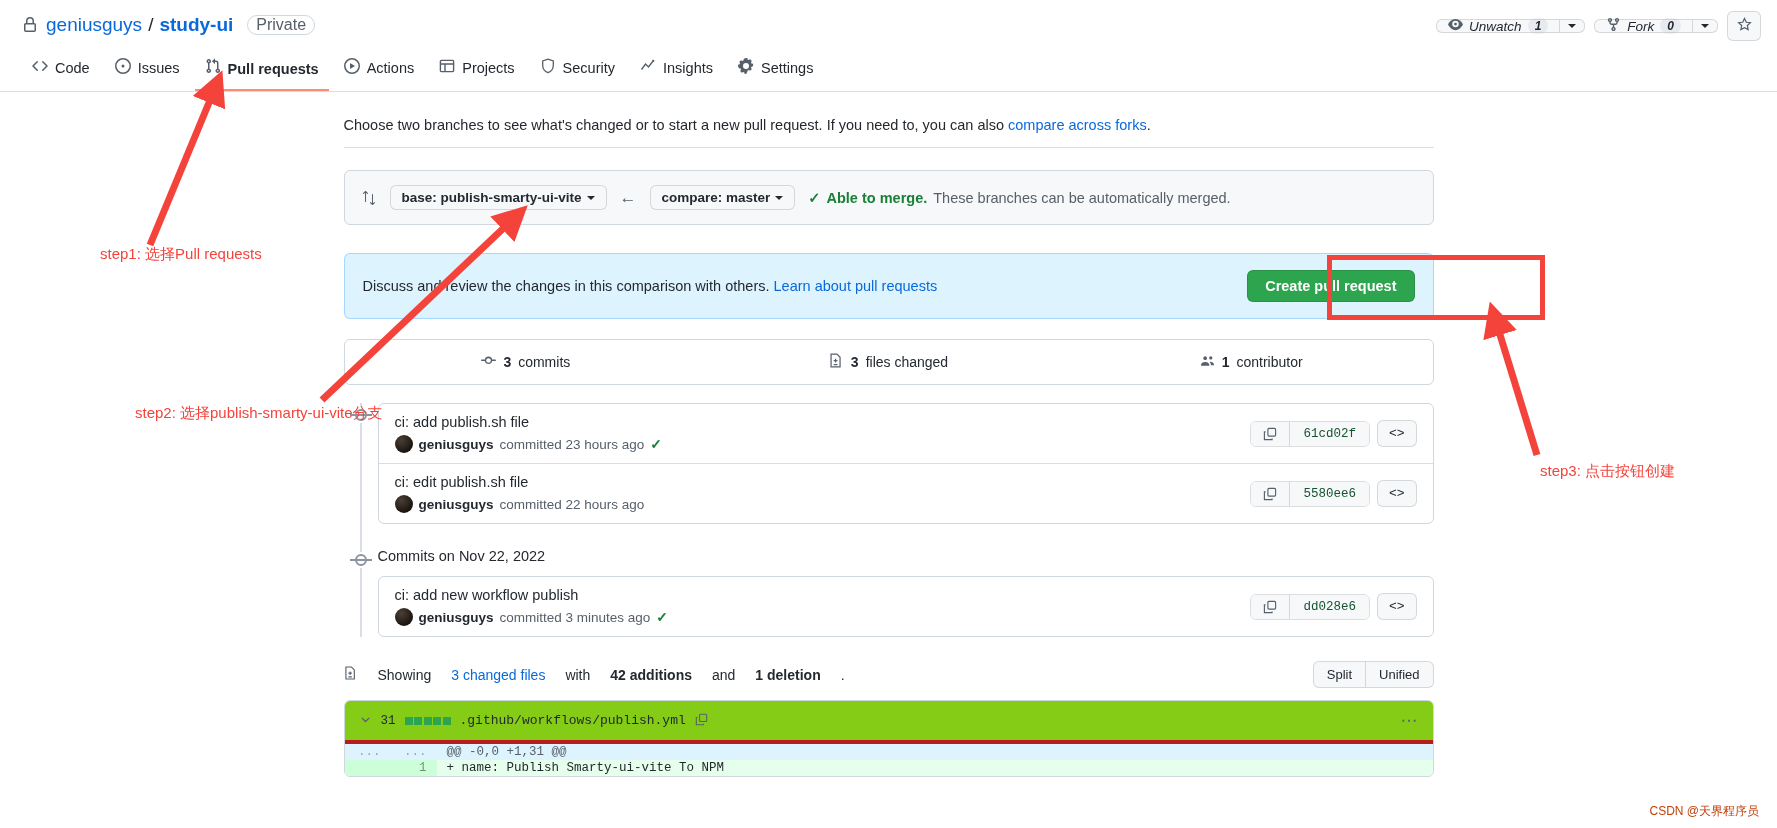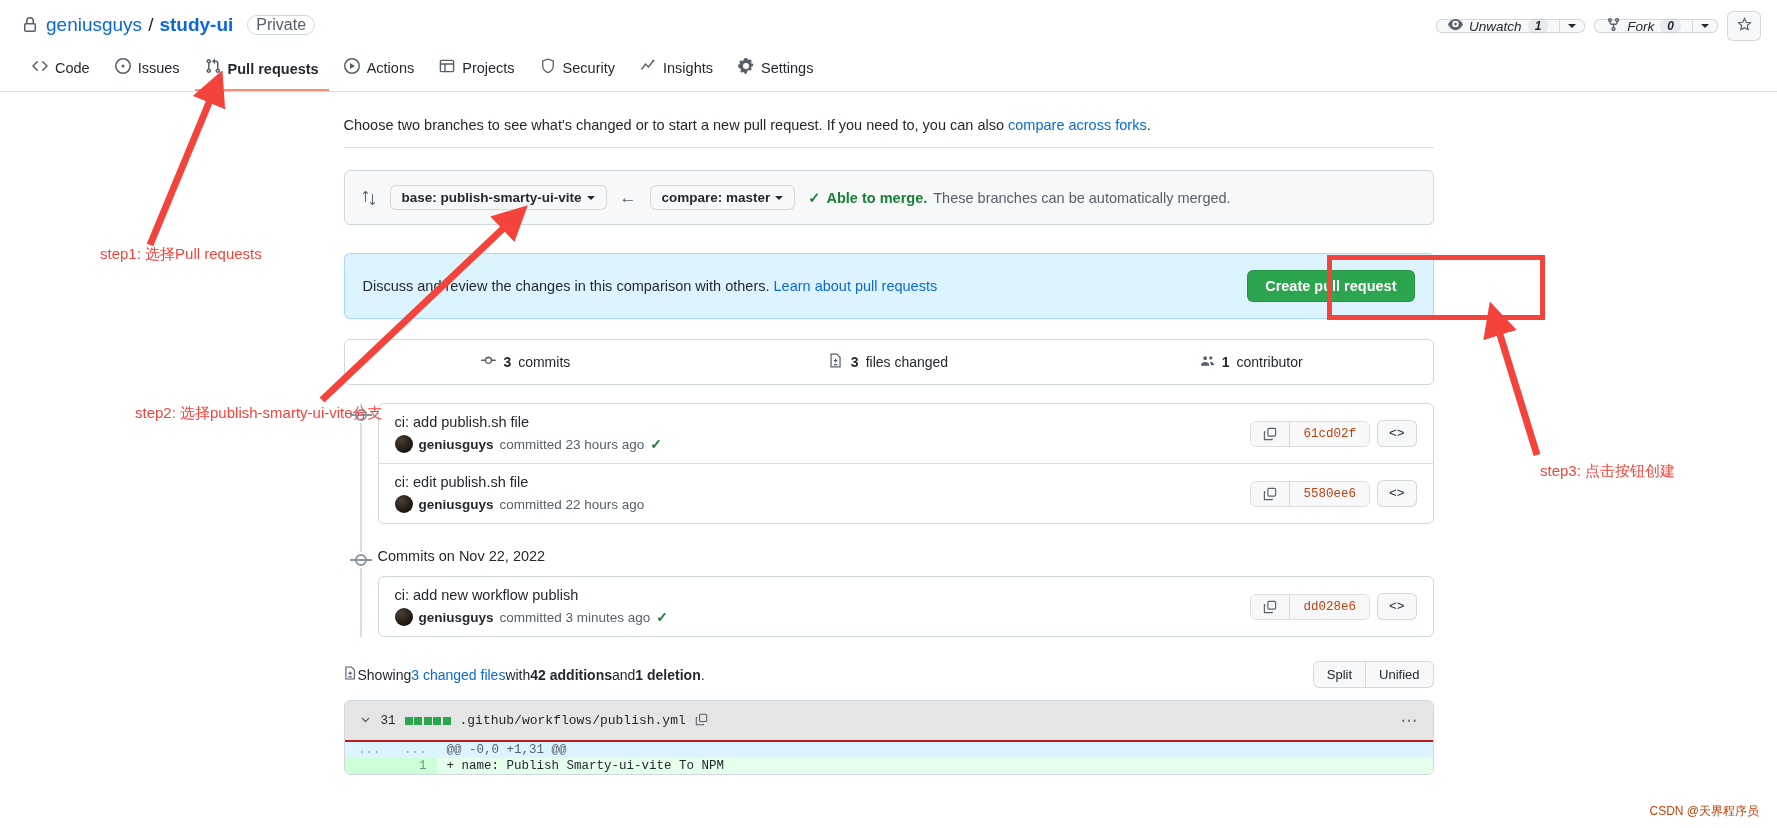--- a/index.html
+++ b/index.html
@@ -211,53 +211,53 @@
     flex: none;
   }
   .author { color: #24292f; font-weight: 600; }
   .check { color: #1a7f37; font-weight: 700; font-size: 14px; }
   .sha-group { display: flex; align-items: center; gap: 7px; }
   .sha-box { display: flex; align-items: stretch; border: 1px solid rgba(27,31,36,0.15); border-radius: 6px; overflow: hidden; }
   .sha-copy { background: #f6f8fa; padding: 5px 12px; display: flex; align-items: center; color: #57606a; border-right: 1px solid rgba(27,31,36,0.15); }
   .sha-text {
     background: #f6f8fa; padding: 5px 13px;
     font-family: "Liberation Mono", monospace;
-    font-size: 12.5px; color: #c2410c;
+    font-size: 12.5px; color: #14532d;
     display: flex; align-items: center;
   }
   .sha-code {
     background: #f6f8fa; border: 1px solid rgba(27,31,36,0.15); border-radius: 6px;
     padding: 5px 11px; display: flex; align-items: center; color: #24292f;
     font-family: "Liberation Mono", monospace; font-size: 13px;
   }
 
   
   .files-summary {
     display: flex; align-items: center; justify-content: space-between;
     margin-top: 4px; margin-bottom: 12px;
   }
-  .files-summary-text { font-size: 14px; color: #24292f; display: flex; align-items: center; gap: 0; }
+  .files-summary-text { font-size: 14px; color: #24292f; display: flex; align-items: center; gap: 20px; }
   .files-summary-text a { color: #0969da; text-decoration: none; }
   .files-summary-text b { font-weight: 600; }
   .seg-group { display: flex; }
   .seg {
     border: 1px solid rgba(27,31,36,0.15);
     background: #f6f8fa;
     font-size: 13px; font-weight: 500;
     padding: 5px 13px; color: #24292f; cursor: pointer;
   }
   .seg:first-child { border-radius: 6px 0 0 6px; }
   .seg:last-child { border-radius: 0 6px 6px 0; border-left: none; }
 
   
   .diff-box { border: 1px solid #d0d7de; border-radius: 6px; overflow: hidden; background: #fff; }
   .diff-header {
     display: flex; align-items: center; gap: 9px;
-    background: #e5e5e5; padding: 9px 14px;
-    border-bottom: 2px solid #b91c1c;
+    background: #84cc16; padding: 9px 14px;
+    border-bottom: 4px solid #b91c1c;
     font-size: 13px;
   }
   .chevron { color: #57606a; }
   .diff-count { font-family: "Liberation Mono", monospace; font-size: 12.5px; color: #24292f; }
   .diffstat { display: flex; gap: 1.5px; }
   .diffstat i { width: 8px; height: 8px; background: #2da44e; display: block; }
   .diff-filename { font-family: "Liberation Mono", monospace; font-size: 13px; color: #24292f; }
   .diff-more { margin-left: auto; color: #57606a; font-size: 17px; letter-spacing: 1px; }
 
   table.diff-table { width: 100%; border-collapse: collapse; font-family: "Liberation Mono", monospace; font-size: 12.5px; }

